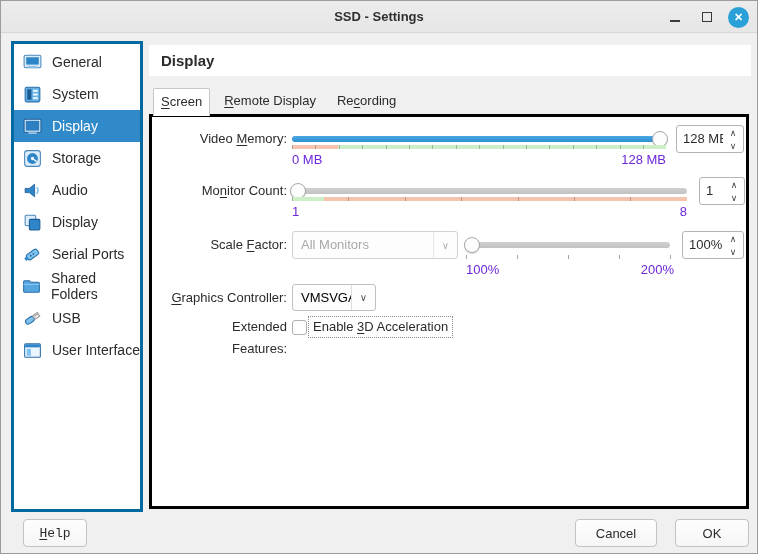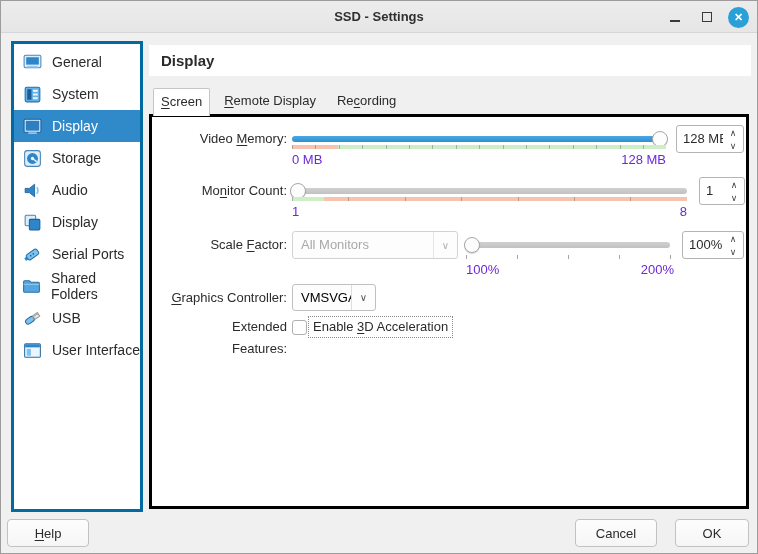--- a/index.html
+++ b/index.html
@@ -88,21 +88,21 @@
 
   .checkbox { position:absolute; width:15px; height:15px; background:#ffffff;
               border:1px solid #b0b0b0; border-radius:3px; }
   .focus-label { position:absolute; height:22px; line-height:20px; font-size:13px; color:#2b2b2b;
                  border:1px dotted #8a8a8a; padding:0 4px; }
 
   
   .pushbtn { position:absolute; top:518px; height:28px; background:linear-gradient(#fdfdfd,#f6f6f6);
              border:1px solid #c2c2c2; border-radius:4px; font-size:13px; color:#2b2b2b;
              display:flex; align-items:center; justify-content:center; cursor:default; }
-  .btn-help { left:6px; width:82px; }
+  .btn-help { left:22px; width:64px;font-family:Liberation Mono, monospace; }
   .btn-cancel { left:574px; width:82px; }
   .btn-ok { left:674px; width:74px; }
 </style>
 </head>
 <body>
 
 <div class="window">
 
   <div class="titlebar">
     <span class="title">SSD - Settings</span>

